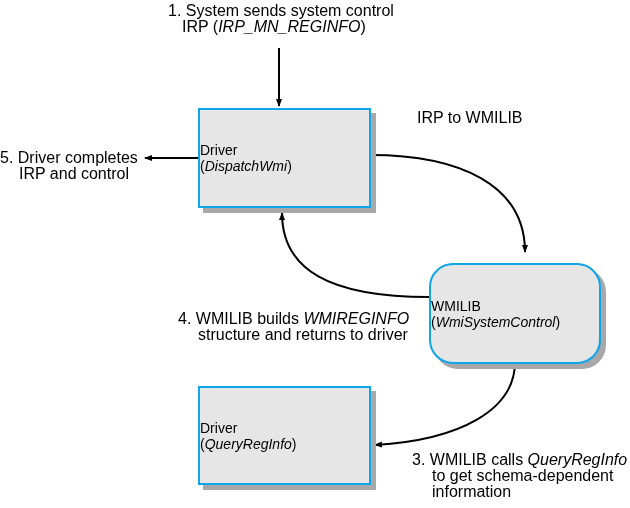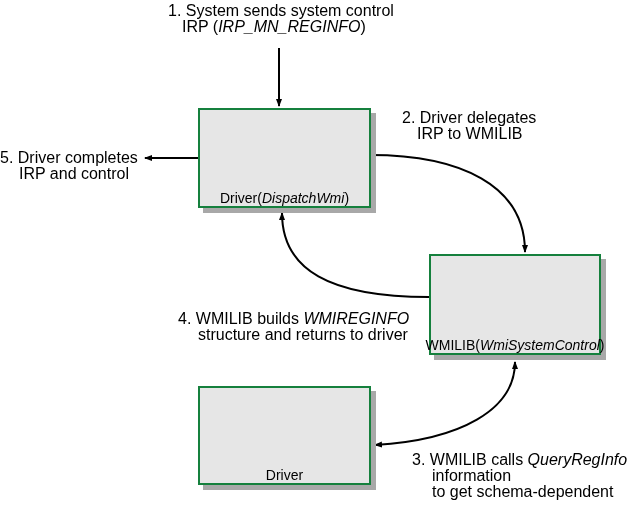--- a/index.html
+++ b/index.html
@@ -1,22 +1,22 @@
 <!DOCTYPE html>
 <html><head>
 <meta charset="utf-8">
 <style>
   html, body { margin: 0; padding: 0; background: #ffffff; }
   body { width: 630px; height: 508px; position: relative; overflow: hidden;
          font-family: "Liberation Sans", sans-serif; color: #000; }
   .label { position: absolute; font-size: 16px; line-height: 16px; white-space: nowrap; }
   .label i { font-style: italic; }
-  .box { position: absolute; background: #e6e6e6; border: 2px solid #15803d;
+  .box { position: absolute; background: #e6e6e6; border: 2px solid #0ea5e9;
          box-shadow: 5px 5px 0 #a8a8a8; box-sizing: border-box;
-         display: flex; flex-direction: row; align-items: flex-end; justify-content: center;
+         display: flex; flex-direction: column; align-items: flex-start; justify-content: center;
          font-size: 14px; line-height: 16px; text-align: center; }
   .box .sub { font-style: italic; margin-top: 40px; }
   svg.arrows { position: absolute; left: 0; top: 0; }
 </style>
 </head>
 <body>
 
 <svg class="arrows" width="630" height="508">
   <defs>
     <marker id="ah" markerWidth="8" markerHeight="8" refX="7" refY="4" orient="auto" markerUnits="userSpaceOnUse">
@@ -31,46 +31,46 @@
   <path d="M370,155 C460,155 525,185 525,252" fill="none" stroke="#000" stroke-width="2" marker-end="url(#ah)"></path>
   <path d="M429,297 C330,297 282,270 282,213" fill="none" stroke="#000" stroke-width="2" marker-end="url(#ah)"></path>
   <path d="M375,445 C460,440 515,410 515,362" fill="none" stroke="#000" stroke-width="2" marker-start="url(#ahs)" marker-end="url(#ah)"></path>
 </svg>
 
 <div class="box" style="left:198px;top:108px;width:173px;height:100px;">
   <div>Driver</div>
   <div>(<span class="sub">DispatchWmi</span>)</div>
 </div>
 
-<div class="box" style="left:429px;top:254px;width:172px;height:101px;">
+<div class="box" style="left:429px;top:263px;width:172px;height:101px;border-radius:24px;">
   <div>WMILIB</div>
   <div>(<span class="sub">WmiSystemControl</span>)</div>
 </div>
 
 <div class="box" style="left:198px;top:386px;width:173px;height:99px;">
   <div>Driver</div>
+  <div>(<span class="sub">QueryRegInfo</span>)</div>
 </div>
 
 <div class="label" style="left:168px;top:3px;">
   <div>1. System sends system control</div>
   <div style="padding-left:14px;"><span>IRP (</span><i>IRP_MN_REGINFO</i><span>)</span></div>
 </div>
 
 <div class="label" style="left:402px;top:110px;">
-  <div>2. Driver delegates</div>
   <div style="padding-left:15px;">IRP to WMILIB</div>
 </div>
 
 <div class="label" style="left:0;top:150px;">
   <div>5. Driver completes</div>
   <div style="padding-left:19px;">IRP and control</div>
 </div>
 
 <div class="label" style="left:178px;top:311px;">
   <div><span>4. WMILIB builds </span><i>WMIREGINFO</i></div>
   <div style="padding-left:20px;">structure and returns to driver</div>
 </div>
 
 <div class="label" style="left:412px;top:452px;">
   <div><span>3. WMILIB calls </span><i>QueryRegInfo</i></div>
+  <div style="padding-left:20px;">to get schema-dependent</div>
   <div style="padding-left:20px;">information</div>
-  <div style="padding-left:20px;">to get schema-dependent</div>
 </div>
 
 </body></html>

